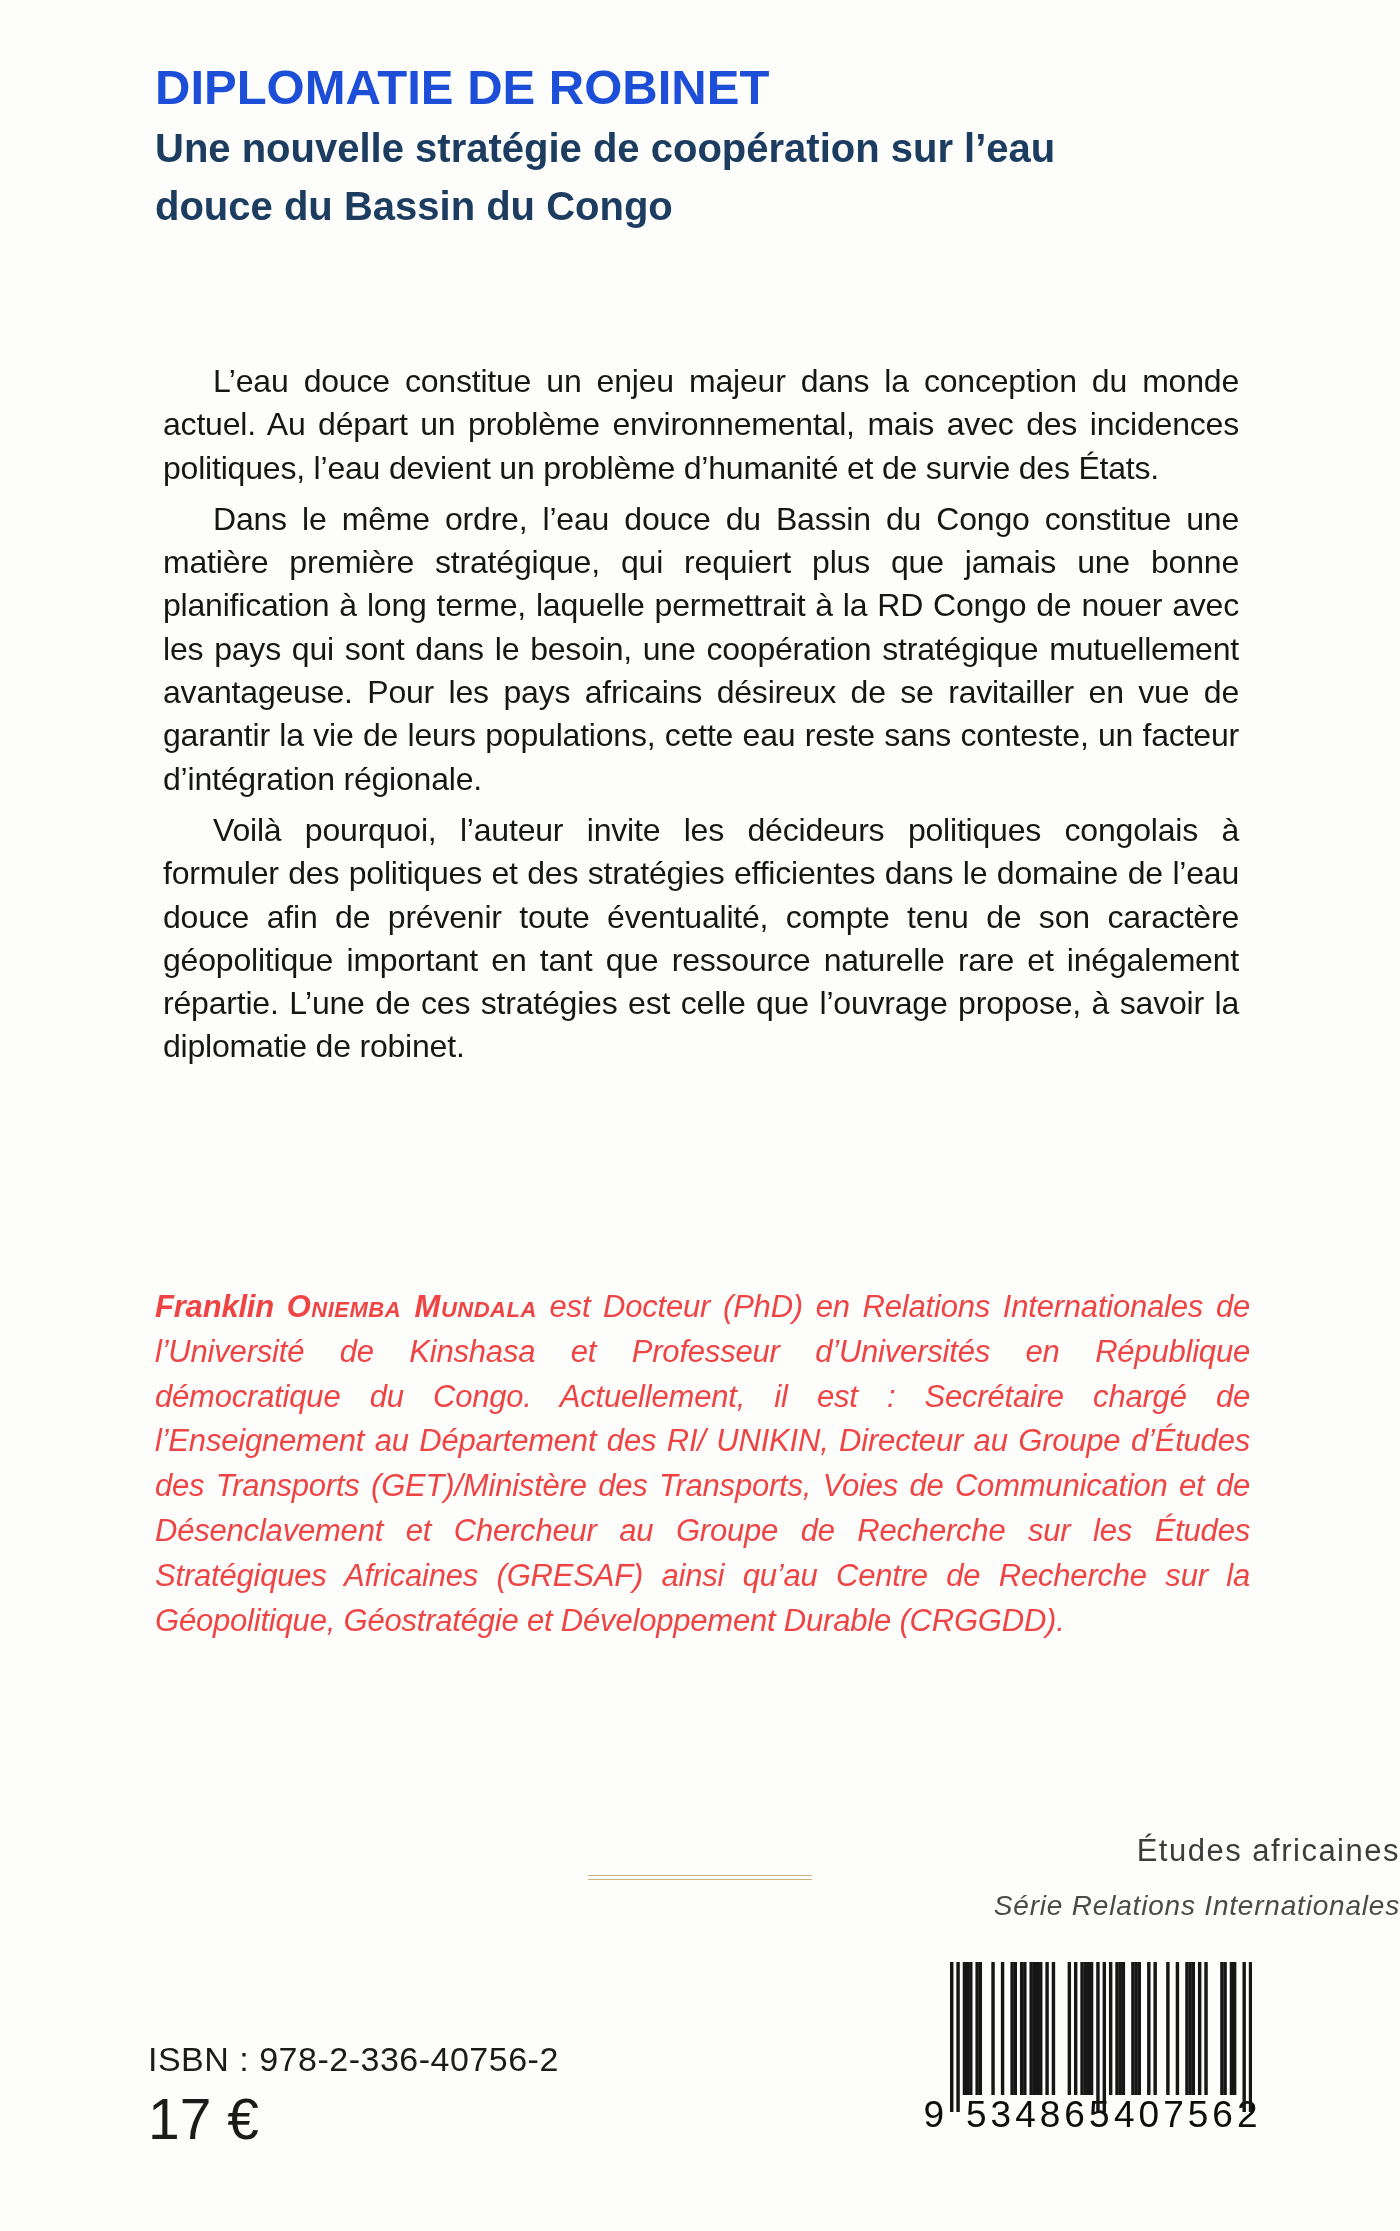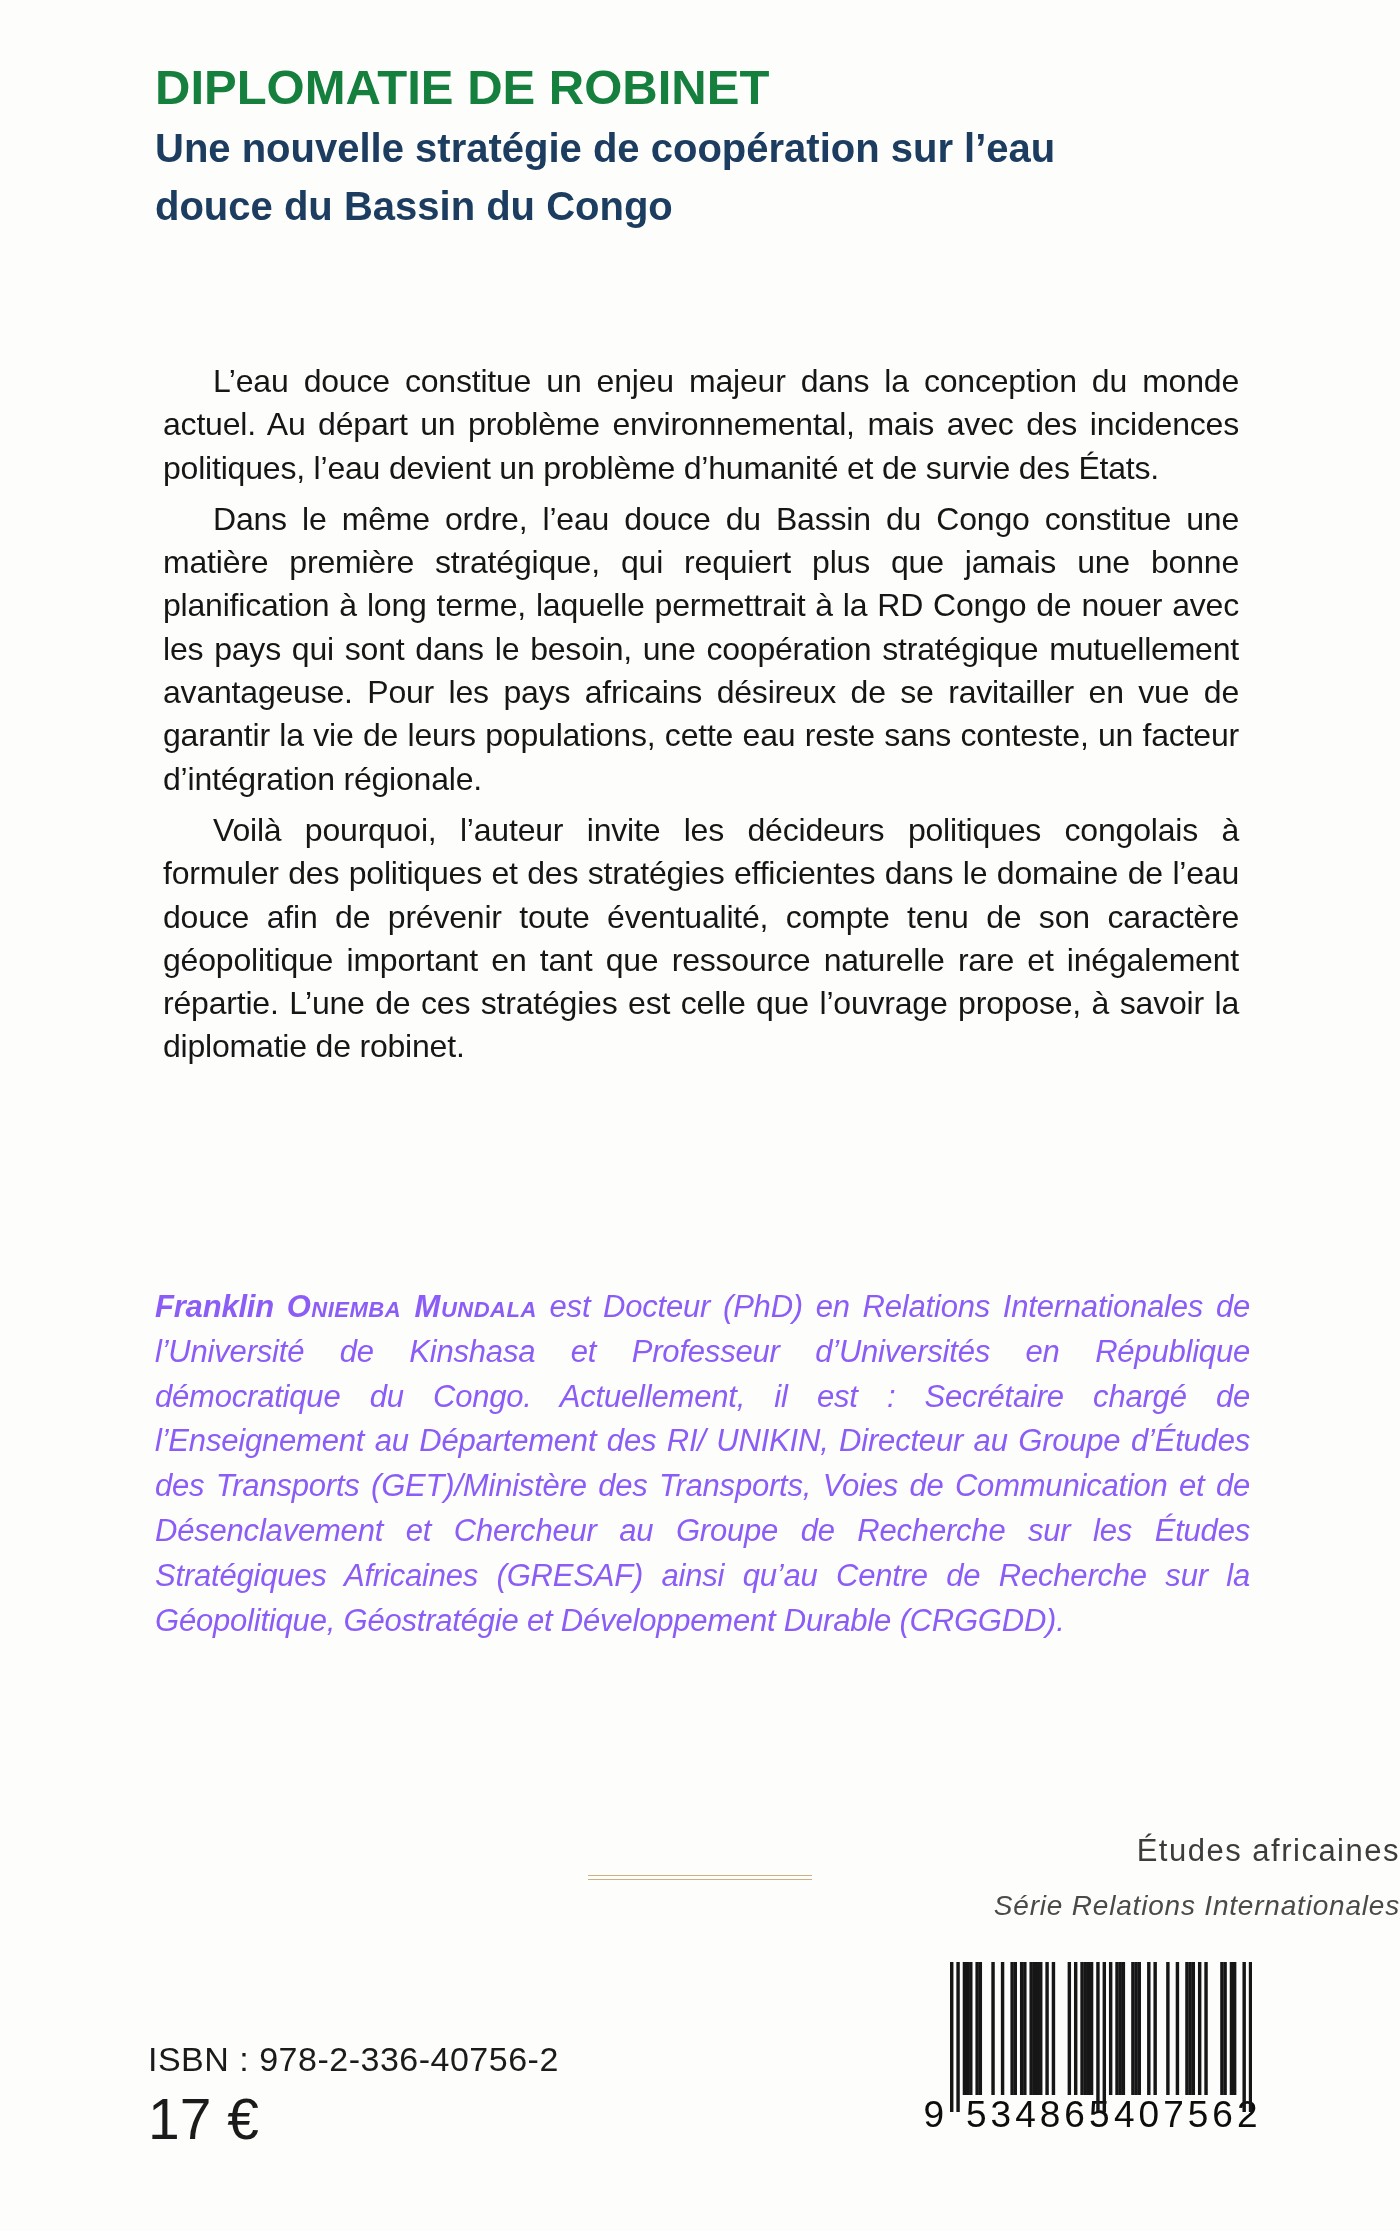--- a/index.html
+++ b/index.html
@@ -11,21 +11,21 @@
     color:#151515;
     overflow:hidden;
     margin:0 auto;
   }
   
   .title-block{position:absolute;left:155px;top:58px;width:1120px;}
   .book-title{
     margin:0;
     font-size:49px;font-weight:bold;
     letter-spacing:0px;
-    color:#15803d;
+    color:#1d4ed8;
     line-height:58px;
   }
   .book-subtitle{
     margin:6px 0 0 0;
     font-size:40px;font-weight:600;
     color:#1c3c60;
     line-height:52px;
   }
   
   .blurb{position:absolute;left:155px;top:352px;width:1092px;}
@@ -37,21 +37,21 @@
     color:#161616;
     letter-spacing:-0.2px;
   }
   
   .bio{position:absolute;left:155px;top:1285px;width:1095px;}
   .bio p{
     margin:0;
     font-style:italic;
     font-size:31px;line-height:44.8px;
     text-align:justify;
-    color:#8b5cf6;
+    color:#ef4444;
     letter-spacing:-0.2px;
   }
   .bio .b-name{font-weight:bold;}
   .bio .b-caps{font-weight:bold;font-variant:small-caps;letter-spacing:0.5px;}
   
   .collection{position:absolute;left:0;top:1833px;width:1400px;text-align:right;}
   .collection-name{
     display:inline-block;
     font-size:31px;
     color:#3c3c3c;

